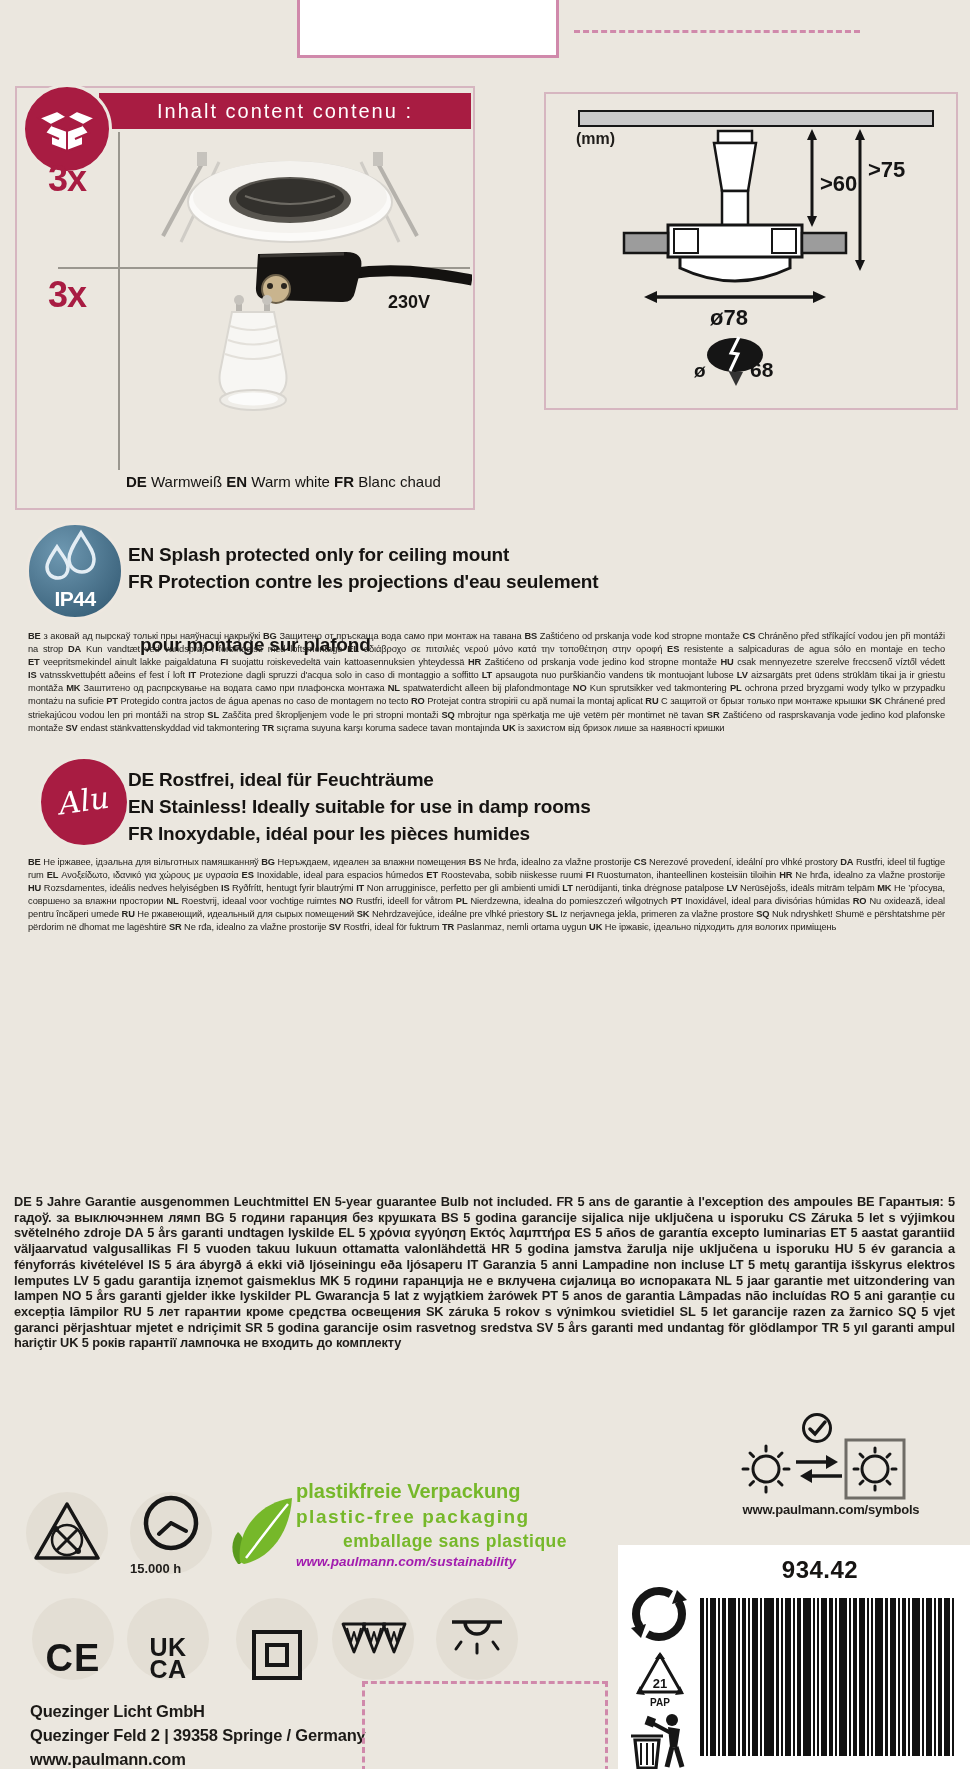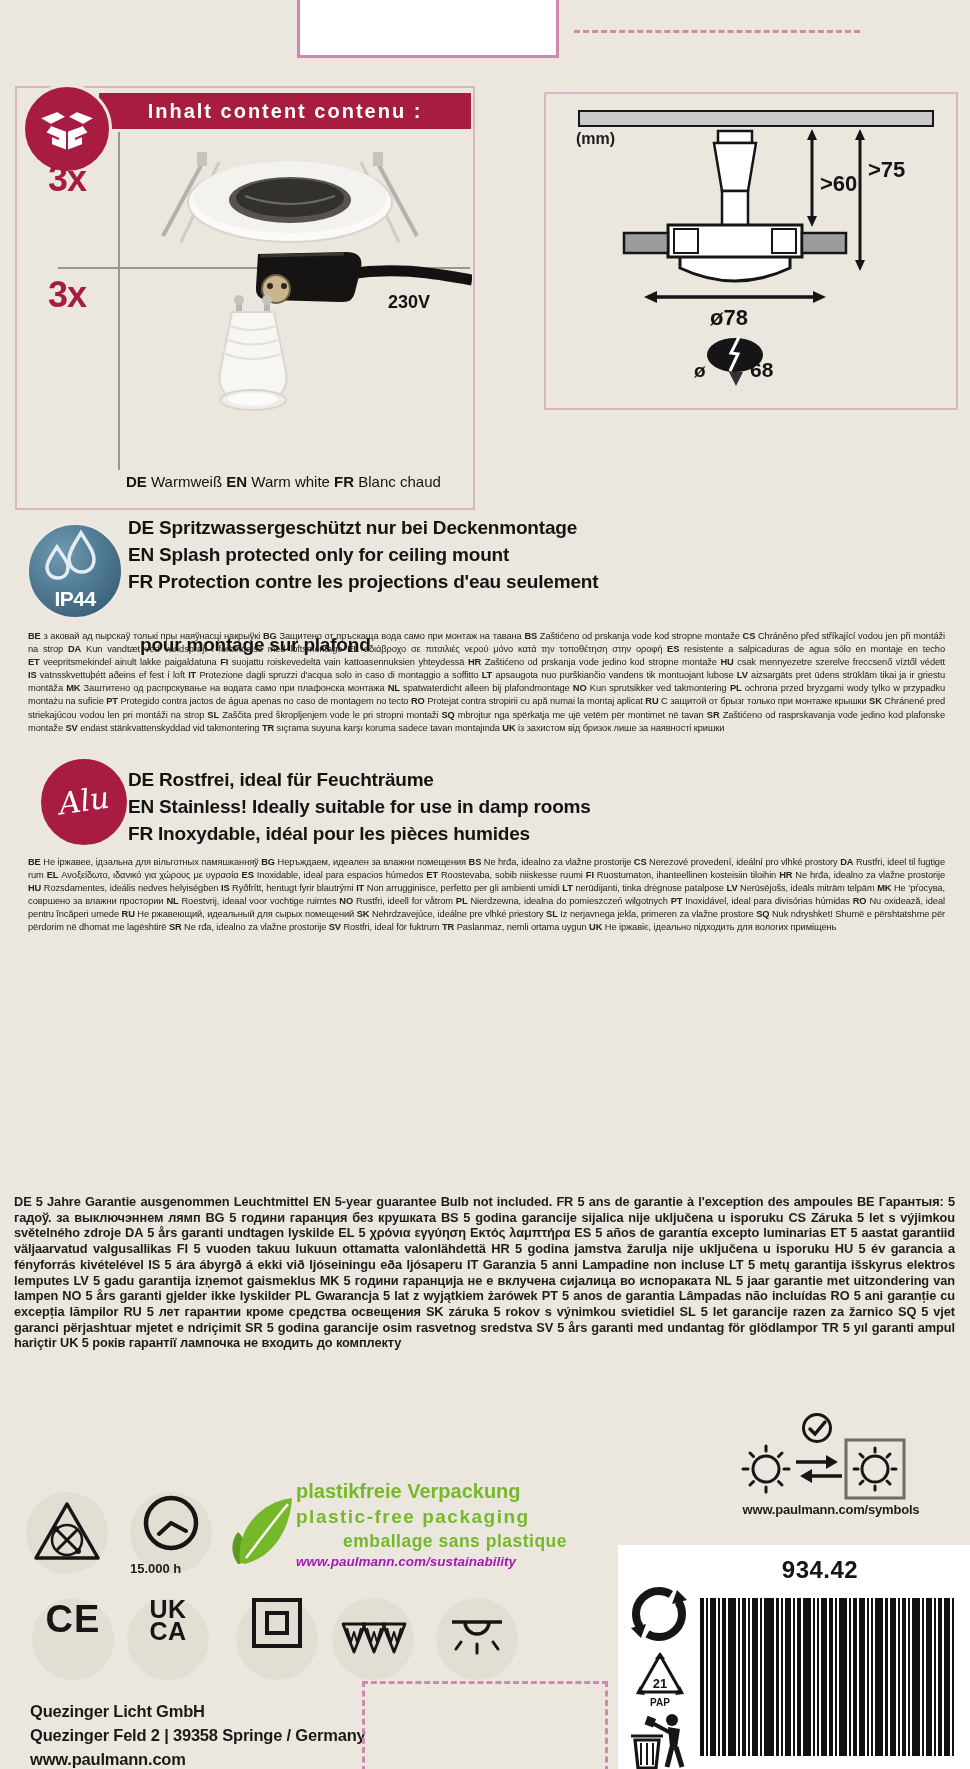--- a/index.html
+++ b/index.html
@@ -6,21 +6,21 @@
   #page{position:relative;width:970px;height:1769px;background:#ebe7df;overflow:hidden;
         font-family:"Liberation Sans",sans-serif;color:#1f1d1a;}
   .abs{position:absolute;}
   b{font-weight:bold;}
   
   .die-tab{left:297px;top:-4px;width:256px;height:56px;background:#fff;border:3px solid #d089ab;}
   .die-dash-top{left:574px;top:30px;width:286px;border-top:3px dashed #d089ab;}
   
   .content-box{left:15px;top:86px;width:456px;height:420px;border:2px solid #d6b6c0;}
   .banner{left:99px;top:93px;width:372px;height:36px;background:#a81c42;color:#fff;
-          font-size:20px;font-weight:bold;letter-spacing:2px;line-height:36px;text-align:center;}
+          font-size:20px;font-weight:normal;letter-spacing:2px;line-height:36px;text-align:center;}
   .badge-circle{border-radius:50%;background:#a81c42;border:3px solid #ece8e0;}
   .box-badge{left:22px;top:84px;width:84px;height:84px;}
   .vline{left:118px;top:132px;width:2px;height:338px;background:#9a978f;}
   .hline{left:58px;top:267px;width:412px;height:2px;background:#9a978f;}
   .qty{color:#a81c42;font-size:36px;font-weight:bold;letter-spacing:-1px;}
   .voltage{font-size:18px;font-weight:bold;color:#161412;}
   .caption{left:126px;top:473px;width:340px;font-size:15px;color:#161412;}
   
   .dims-box{left:544px;top:92px;width:410px;height:314px;border:2px solid #d6b6c0;}
   .ceiling-bar{left:578px;top:110px;width:352px;height:13px;background:#c9c9c9;border:2px solid #161616;}
@@ -40,21 +40,21 @@
              text-align:justify;letter-spacing:-0.1px;color:#1f1d1a;}
   
   .symbols-url{left:716px;top:1502px;width:230px;text-align:center;font-size:13px;font-weight:bold;letter-spacing:-0.2px;}
   
   .icon-circle{width:82px;height:82px;border-radius:50%;background:#e3ded4;}
   .hours{left:130px;top:1549px;width:82px;text-align:left;font-size:13px;font-weight:bold;margin-top:12px;}
   .green1{left:296px;top:1480px;font-size:20px;font-weight:bold;color:#76b82a;}
   .green2{left:296px;top:1506px;font-size:19px;font-weight:bold;color:#76b82a;letter-spacing:1.5px;}
   .green3{left:296px;top:1531px;font-size:17.5px;font-weight:bold;color:#76b82a;letter-spacing:0.5px;margin-left:47px;}
   .green-url{left:296px;top:1554px;font-size:13.5px;font-style:italic;color:#a21caf;font-weight:bold;}
-  .cert-glyph{position:absolute;width:100%;height:100%;display:flex;align-items:flex-start;justify-content:center;}
+  .cert-glyph{position:absolute;width:100%;height:100%;display:flex;align-items:flex-end;justify-content:center;}
   .ce-text{font-size:38px;font-weight:bold;color:#161616;letter-spacing:1px;}
   .ukca{font-size:25px;font-weight:bold;color:#161616;line-height:22px;text-align:center;letter-spacing:0.5px;}
   .sq-outer{width:42px;height:42px;border:4px solid #161616;display:flex;align-items:center;justify-content:center;}
   .sq-inner{width:16px;height:16px;border:4px solid #161616;}
   
   .footer-line{left:30px;font-size:16.5px;font-weight:bold;color:#1c1a17;letter-spacing:-0.2px;}
   
   .panel{left:618px;top:1545px;width:352px;height:224px;background:#fff;}
   .item-no{left:728px;top:1556px;width:184px;text-align:center;font-size:24px;font-weight:bold;letter-spacing:0.5px;color:#161412;}
   .die-dash-bottom{left:362px;top:1681px;width:240px;height:88px;
@@ -158,21 +158,20 @@
     <text x="196" y="250" font-size="21">68</text>
   </svg>
 
   <div class="abs ip44-badge">
     <svg width="86" height="60" viewBox="0 0 86 60" style="position:absolute;left:0;top:2px;">
       <path d="M52,6 C46,16 40,24 40,32 C40,40 46,45 53,45 C60,45 65,40 65,32 C65,24 58,16 52,6 Z" fill="none" stroke="#e3edf4" stroke-width="3.5"></path>
       <path d="M28,20 C23,28 18,34 18,40 C18,47 23,51 29,51 C35,51 39,47 39,40 C39,34 33,28 28,20 Z" fill="none" stroke="#e3edf4" stroke-width="3.5"></path>
     </svg>
     <div class="ip44-label">IP44</div>
   </div>
-  <div class="abs big-line" style="left:128px;top:514px;"><b>DE</b>&nbsp;Spritzwassergeschützt nur bei Deckenmontage</div>
   <div class="abs big-line" style="left:128px;top:541px;"><b>EN</b>&nbsp;Splash protected only for ceiling mount</div>
   <div class="abs big-line" style="left:128px;top:568px;"><b>FR</b>&nbsp;Protection contre les projections d'eau seulement</div>
   <div class="abs big-line" style="left:140px;top:595px;margin-top:36px;">pour montage sur plafond</div>
   <div class="abs fine" style="left:28px;top:630px;width:917px;"><b>BE</b>&nbsp;з аковай ад пырскаў толькі пры наяўнасці накрыўкі<b> BG</b>&nbsp;Защитено от пръскаща вода само при монтаж на тавана<b> BS</b>&nbsp;Zaštićeno od prskanja vode kod stropne montaže<b> CS</b>&nbsp;Chráněno před stříkající vodou jen při montáži na strop<b> DA</b>&nbsp;Kun vandtæt ved vandsprøjt i forbindelse med loftsmontage<b> EL</b>&nbsp;αδιάβροχο σε πιτσιλιές νερού μόνο κατά την τοποθέτηση στην οροφή<b> ES</b>&nbsp;resistente a salpicaduras de agua sólo en montaje en techo<b> ET</b>&nbsp;veepritsmekindel ainult lakke paigaldatuna<b> FI</b>&nbsp;suojattu roiskevedeltä vain kattoasennuksien yhteydessä<b> HR</b>&nbsp;Zaštićeno od prskanja vode jedino kod stropne montaže<b> HU</b>&nbsp;csak mennyezetre szerelve freccsenő víztől védett<b> IS</b>&nbsp;vatnsskvettuþétt aðeins ef fest í loft<b> IT</b>&nbsp;Protezione dagli spruzzi d'acqua solo in caso di montaggio a soffitto<b> LT</b>&nbsp;apsaugota nuo purškiančio vandens tik montuojant lubose<b> LV</b>&nbsp;aizsargāts pret ūdens strūklām tikai ja ir griestu montāža<b> MK</b>&nbsp;Заштитено од распрскување на водата само при плафонска монтажа<b> NL</b>&nbsp;spatwaterdicht alleen bij plafondmontage<b> NO</b>&nbsp;Kun sprutsikker ved takmontering<b> PL</b>&nbsp;ochrona przed bryzgami wody tylko w przypadku montażu na suficie<b> PT</b>&nbsp;Protegido contra jactos de água apenas no caso de montagem no tecto<b> RO</b>&nbsp;Protejat contra stropirii cu apă numai la montaj aplicat<b> RU</b>&nbsp;С защитой от брызг только при монтаже крышки<b> SK</b>&nbsp;Chránené pred striekajúcou vodou len pri montáži na strop<b> SL</b>&nbsp;Zaščita pred škropljenjem vode le pri stropni montaži<b> SQ</b>&nbsp;mbrojtur nga spërkatja me ujë vetëm për montimet në tavan<b> SR</b>&nbsp;Zaštićeno od rasprskavanja vode jedino kod plafonske montaže<b> SV</b>&nbsp;endast stänkvattenskyddad vid takmontering<b> TR</b>&nbsp;sıçrama suyuna karşı koruma sadece tavan montajında<b> UK</b>&nbsp;із захистом від бризок лише за наявності кришки</div>
 
   <div class="abs badge-circle alu-badge">
     <div class="alu-text">Alu</div>
   </div>
   <div class="abs big-line" style="left:128px;top:766px;"><b>DE</b>&nbsp;Rostfrei, ideal für Feuchträume</div>
   <div class="abs big-line" style="left:128px;top:793px;"><b>EN</b>&nbsp;Stainless! Ideally suitable for use in damp rooms</div>

